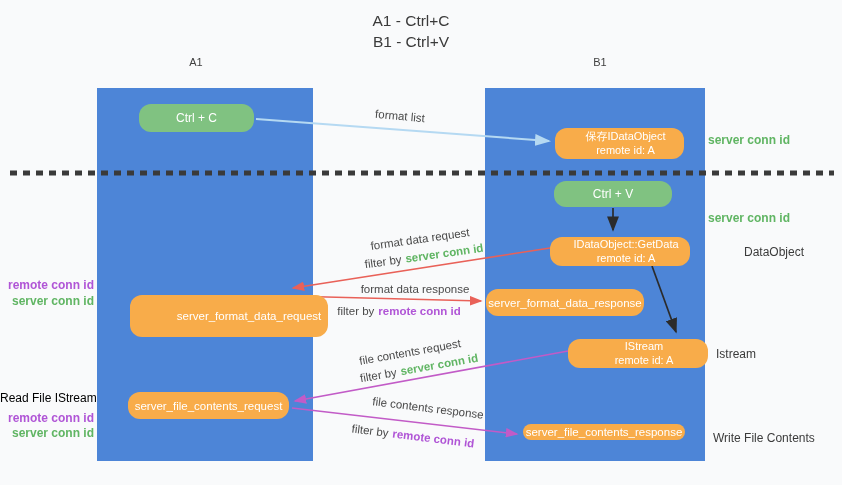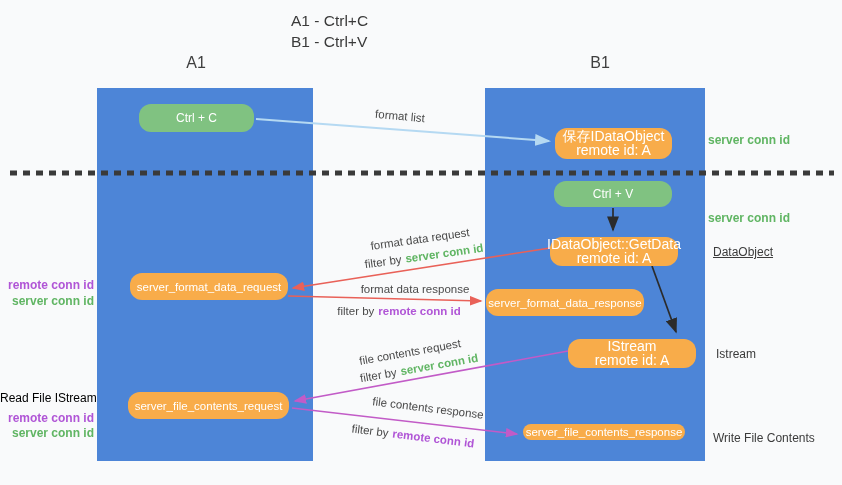--- a/index.html
+++ b/index.html
@@ -11,28 +11,28 @@
   #arrows { position:absolute; left:0; top:0; z-index:2; pointer-events:none; }
   .box {
     position:absolute; z-index:3; display:flex; flex-direction:column;
     align-items:center; justify-content:center; color:#fff; text-align:center;
     white-space:nowrap;
     border-radius:12px;
   }
   .green-box  { background:#80C281; font-size:12px; }
   .orange-box { background:#F8AC4A; }
   .one-line   { font-size:11.5px; }
-  .two-line   { font-size:14px; line-height:13.5px; }
+  .two-line   { font-size:11px; line-height:13.5px;padding-left:12px; }
   .title {
     position:absolute; left:291px; top:10px; width:240px; z-index:3;
-    color:#3a3a3a; font-size:15.5px; line-height:21px;
+    text-align:center; color:#3a3a3a; font-size:15.5px; line-height:21px;
   }
   .hdr {
     position:absolute; z-index:3; width:120px; text-align:center;
-    color:#3f3f3f; font-size:16px; line-height:15px;
+    color:#3f3f3f; font-size:11px; line-height:15px;
   }
   .side-label { position:absolute; z-index:4; font-size:12px; color:#3b3b3b; white-space:nowrap; }
   .green-text  { color:#60B563; font-weight:bold; }
   .purple-text { color:#B055D6; font-weight:bold; }
   .left-block {
     position:absolute; left:0; width:94px; z-index:4; text-align:right;
     font-size:12px; line-height:15.5px; white-space:nowrap;
   }
   .arrow-label {
     position:absolute; z-index:4; font-size:11.5px; color:#4a4a4a;
@@ -98,21 +98,21 @@
 
   <div class="box green-box" style="left:554px; top:181px; width:118px; height:26px;">
     <div>Ctrl + V</div>
   </div>
 
   <div class="box orange-box two-line" style="left:550px; top:237px; width:128px; height:29px;">
     <div>IDataObject::GetData</div>
     <div>remote id: A</div>
   </div>
 
-  <div class="box orange-box one-line" style="left:130px; top:273px; width:158px; height:27px;">
+  <div class="box orange-box one-line" style="left:130px; top:295px; width:158px; height:42px;padding-left:40px;">
     <div>server_format_data_request</div>
   </div>
 
   <div class="box orange-box one-line" style="left:486px; top:289px; width:158px; height:27px;">
     <div>server_format_data_response</div>
   </div>
 
   <div class="box orange-box two-line" style="left:568px; top:339px; width:128px; height:29px;">
     <div>IStream</div>
     <div>remote id: A</div>
@@ -121,21 +121,21 @@
   <div class="box orange-box one-line" style="left:128px; top:392px; width:161px; height:27px;">
     <div>server_file_contents_request</div>
   </div>
 
   <div class="box orange-box one-line" style="left:523px; top:424px; width:162px; height:16px;">
     <div>server_file_contents_response</div>
   </div>
 
   <div class="side-label green-text" style="left:708px; top:133px;">server conn id</div>
   <div class="side-label green-text" style="left:708px; top:211px;">server conn id</div>
-  <div class="side-label" style="left:713px; top:245px;text-decoration:underline;">DataObject</div>
+  <div class="side-label" style="left:744px; top:245px;">DataObject</div>
   <div class="side-label" style="left:716px; top:347px;">Istream</div>
   <div class="side-label" style="left:713px; top:431px;">Write File Contents</div>
 
   <div class="left-block" style="top:278px;">
     <div class="purple-text">remote conn id</div>
     <div class="green-text">server conn id</div>
   </div>
   <div class="left-block" style="top:391px;">
     <div>Read File IStream</div>
     <div class="purple-text" style="margin-top:4px;">remote conn id</div>

